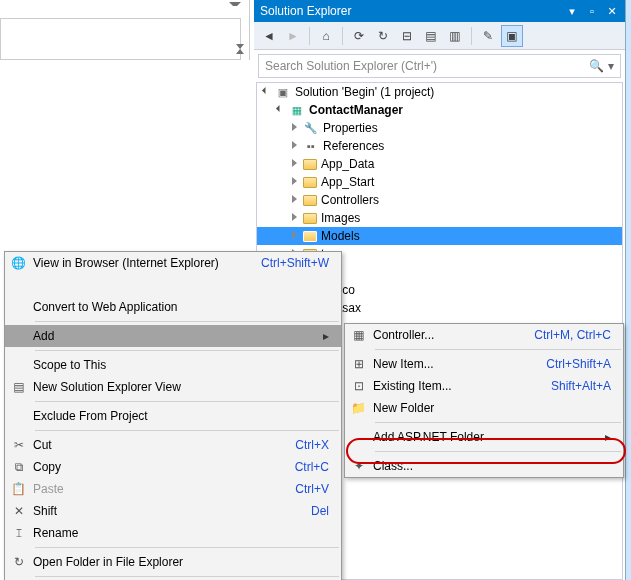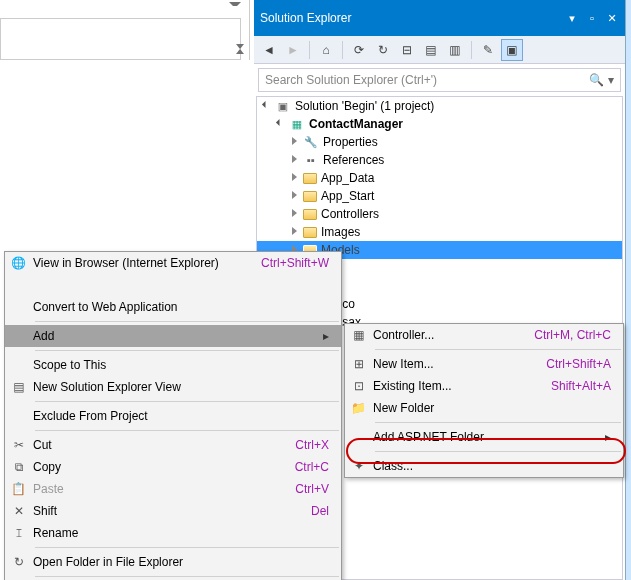--- a/index.html
+++ b/index.html
@@ -8,50 +8,50 @@
   
   .editor-stub { position: absolute; left: 0; top: 0; width: 250px; height: 60px; background: #fff; border-right: 1px solid #ccc; }
   .editor-tab-dd { position: absolute; right: 8px; top: 2px; width: 12px; height: 12px; border-top: 4px solid #717171; border-left: 4px solid transparent; border-right: 4px solid transparent; }
   .editor-body { position: absolute; top: 18px; left: 0; right: 8px; bottom: 0; border: 1px solid #ccc; background: #fff; }
   .splitter { position: absolute; left: 232px; top: 42px; width: 18px; height: 14px; }
   .splitter::before { content: ""; position: absolute; left: 4px; top: 2px; border-top: 5px solid #717171; border-left: 4px solid transparent; border-right: 4px solid transparent; }
   .splitter::after { content: ""; position: absolute; left: 4px; bottom: 2px; border-bottom: 5px solid #717171; border-left: 4px solid transparent; border-right: 4px solid transparent; }
 
   
   .sol-panel { position: absolute; left: 254px; top: 0; right: 6px; bottom: 0; display: flex; flex-direction: column; }
-  .sol-title { background: #007acc; color: #fff; height: 36px; display: flex; align-items: center; padding: 0 6px; gap: 6px; }
+  .sol-title { background: #007acc; color: #fff; height: 22px; display: flex; align-items: center; padding: 0 6px; gap: 6px; }
   .sol-title .spacer { flex: 1; }
   .sol-title .winbtn { width: 14px; height: 14px; display: flex; align-items: center; justify-content: center; color: #fff; font-size: 11px; }
   .sol-toolbar { background: #eaf0f6; height: 28px; border-bottom: 1px solid #ccd; display: flex; align-items: center; padding: 0 4px; gap: 2px; }
   .tb { width: 22px; height: 22px; display: flex; align-items: center; justify-content: center; color: #444; border: 1px solid transparent; }
   .tb.sel { border: 1px solid #7aa7d8; background: #cde6ff; }
   .tb-sep { width: 1px; height: 18px; background: #ccd; margin: 0 3px; }
   .sol-search { background: #fff; height: 24px; border: 1px solid #ccd; display: flex; align-items: center; padding: 0 6px; color: #888; margin: 4px; }
   .sol-search .spacer { flex: 1; }
   .tree { flex: 1; background: #fff; border: 1px solid #ccd; margin: 0 2px; overflow: hidden; position: relative; }
   .node { display: flex; align-items: center; height: 18px; padding-left: 4px; white-space: nowrap; }
-  .node.sel { background: #3399ff; color: #404040; }
+  .node.sel { background: #3399ff; color: #000000; }
   .twisty { width: 12px; height: 12px; margin-right: 2px; position: relative; }
   .twisty.open::before { content: ""; position: absolute; left: 2px; top: 2px; border-left: 5px solid #555; border-top: 5px solid transparent; transform: rotate(45deg); }
   .twisty.closed::before { content: ""; position: absolute; left: 3px; top: 1px; border-left: 5px solid #888; border-top: 4px solid transparent; border-bottom: 4px solid transparent; }
   .indent { display: inline-block; }
   .nicon { width: 16px; height: 14px; margin-right: 4px; display: flex; align-items: center; justify-content: center; font-size: 11px; color: #666; }
   .nicon.folder { background: linear-gradient(#ffe9a8,#f5c95a); border: 1px solid #c9a53e; border-radius: 1px; width: 14px; height: 11px; }
   .node.sel .nicon.folder { border-color: #fff; }
   .bold { font-weight: bold; }
 
   
   .side-tab { position: absolute; right: 0; top: 0; width: 6px; bottom: 0; background: #cde6ff; border-left: 1px solid #8ab; }
 
   
   .menu { position: absolute; background: #f3f3f3; border: 1px solid #999; box-shadow: 2px 2px 4px rgba(0,0,0,0.25); }
   .menu .row { display: flex; align-items: center; height: 22px; padding-right: 12px; }
   .menu .icon-col { width: 28px; height: 22px; display: flex; align-items: center; justify-content: center; color: #555; }
   .menu .label { flex: 1; padding-right: 24px; }
-  .menu .shortcut { color: #a21caf; }
+  .menu .shortcut { color: #1d4ed8; }
   .menu .sep { height: 1px; background: #d0d0d0; margin: 3px 2px 3px 30px; }
   .menu .row.hover { background: #a3a3a3; }
   .menu .row.disabled { color: #999; }
   .menu .arrow { width: 10px; text-align: right; color: #333; }
   .menu1 { left: 4px; top: 251px; width: 338px; }
   .menu2 { left: 344px; top: 323px; width: 280px; }
 
   
   .hl { position: absolute; border: 2px solid #c00; border-radius: 50% / 60%; pointer-events: none; }
   .hl1 { left: 346px; top: 438px; width: 280px; height: 26px; border-radius: 14px; }

